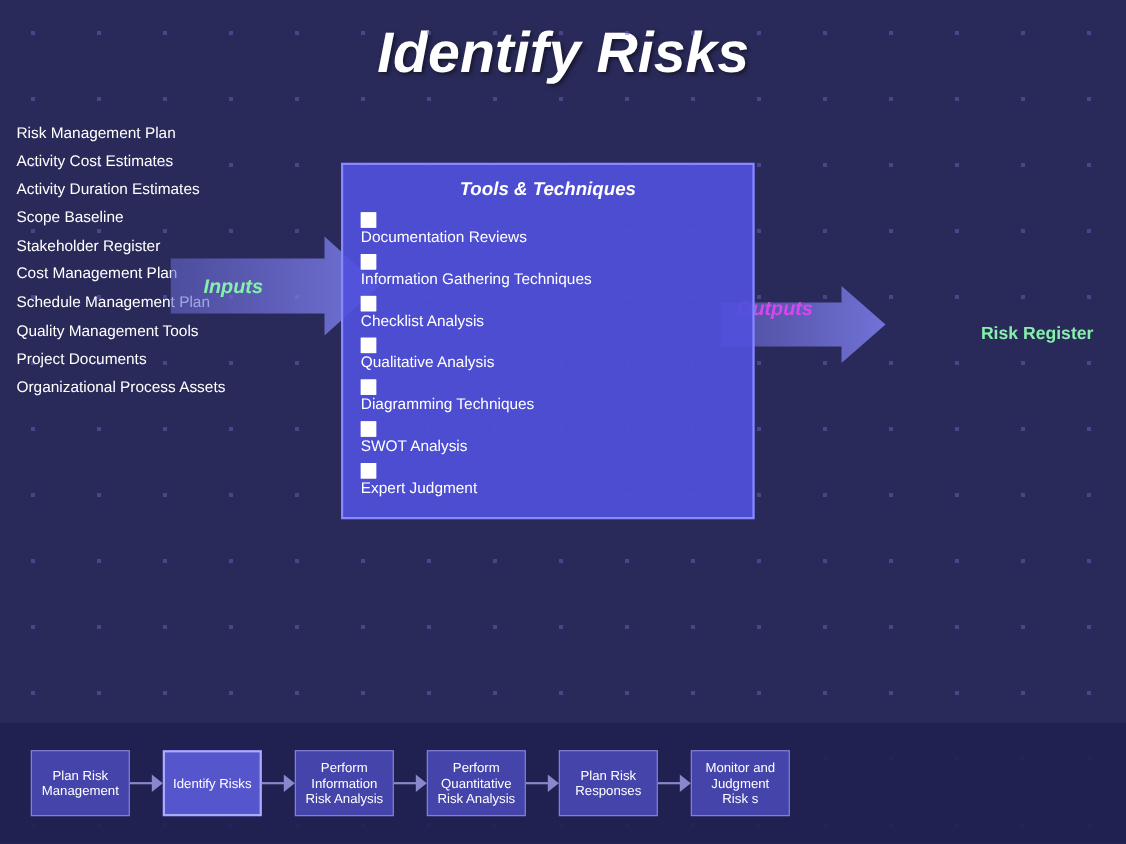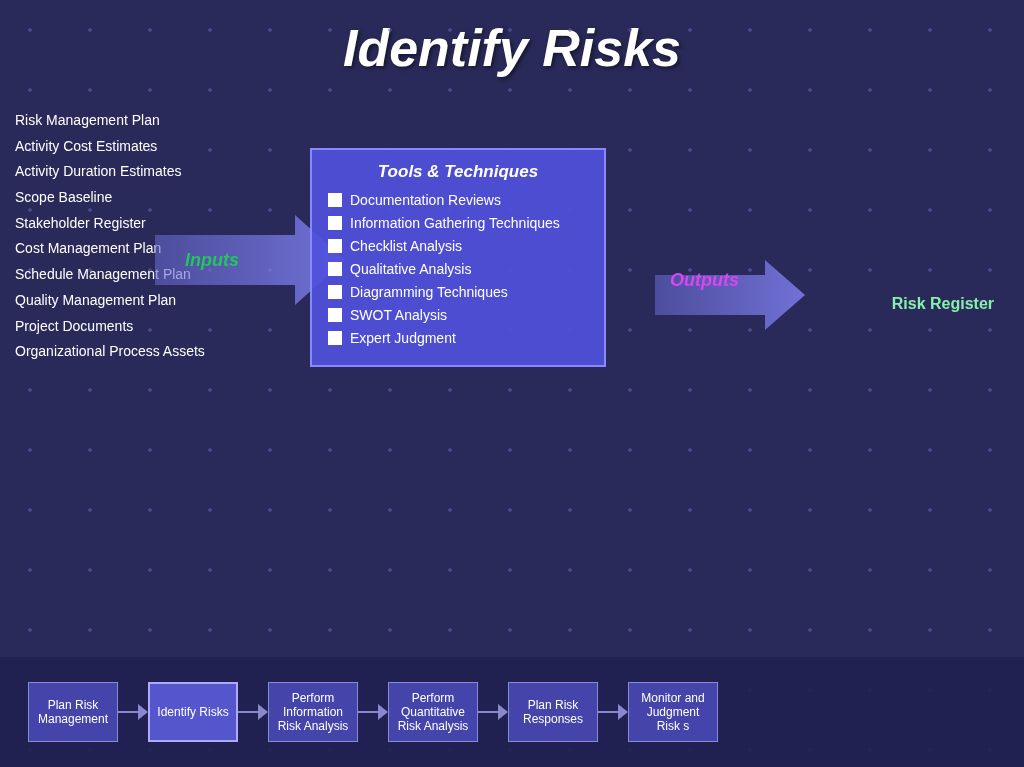--- a/index.html
+++ b/index.html
@@ -54,21 +54,21 @@
     }
     .inputs-list .item {
       margin-bottom: 4px;
     }
 
     
     .inputs-label {
       position: absolute;
       left: 185px;
       top: 250px;
-      color: #22c55e;
+      color: #86efac;
       font-style: italic;
       font-size: 18px;
       font-weight: bold;
       z-index: 5;
     }
 
     
     .outputs-label {
       position: absolute;
       left: 670px;
@@ -88,40 +88,41 @@
       color: #86efac;
       font-size: 16px;
       font-weight: bold;
     }
 
     
     .tools-box {
       position: absolute;
       left: 310px;
       top: 148px;
-      width: 296px;
+      width: 376px;
       background: rgba(80, 80, 220, 0.92);
       border: 2px solid #8888ff;
       padding: 12px 16px;
       z-index: 10;
     }
     .tools-title {
       text-align: center;
       color: white;
       font-style: italic;
       font-size: 17px;
       font-weight: bold;
       margin-bottom: 10px;
     }
     .tools-item {
       color: white;
       font-size: 14px;
       margin-bottom: 7px;
       display: flex;
       align-items: flex-start;
+      flex-direction: column;
     }
     .checkbox {
       display: inline-block;
       width: 14px;
       height: 14px;
       border: 2px solid white;
       background: white;
       margin-right: 8px;
       flex-shrink: 0;
       margin-top: 1px;
@@ -210,21 +211,21 @@
   <div class="page-title">Identify Risks</div>
 
   <div class="inputs-list">
   <div class="item">Risk Management Plan</div>
       <div class="item">Activity Cost Estimates</div>
       <div class="item">Activity Duration Estimates</div>
       <div class="item">Scope Baseline</div>
       <div class="item">Stakeholder Register</div>
       <div class="item">Cost Management Plan</div>
       <div class="item">Schedule Management Plan</div>
-      <div class="item">Quality Management Plan</div>
+      <div class="item">Quality Management Tools</div>
       <div class="item">Project Documents</div>
       <div class="item">Organizational Process Assets</div>
     </div>
 
   <svg class="arrow-svg" style="left:155px; top:210px;" width="200" height="100">
     <defs>
       <linearGradient id="arrowGrad" x1="0%" y1="0%" x2="100%" y2="0%">
         <stop offset="0%" style="stop-color:#6666cc;stop-opacity:0.7"></stop>
         <stop offset="100%" style="stop-color:#8888ff;stop-opacity:0.9"></stop>
       </linearGradient>

